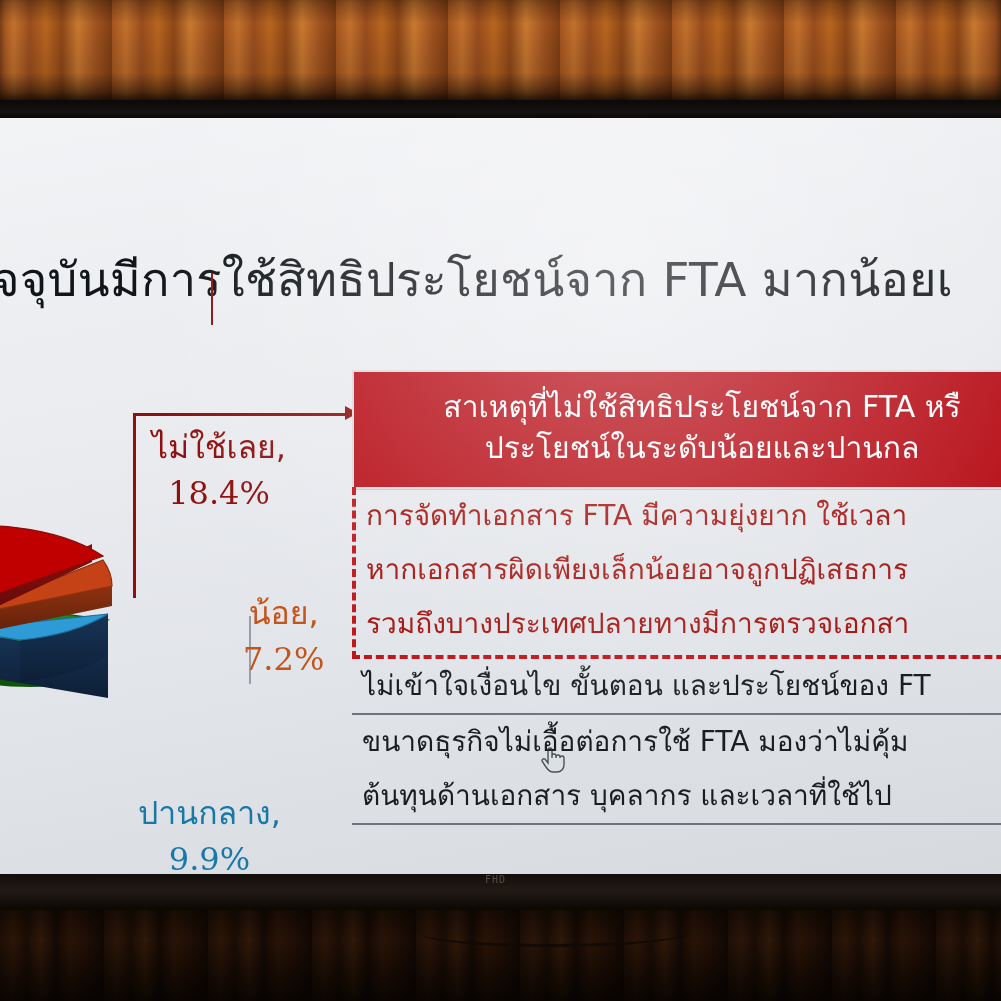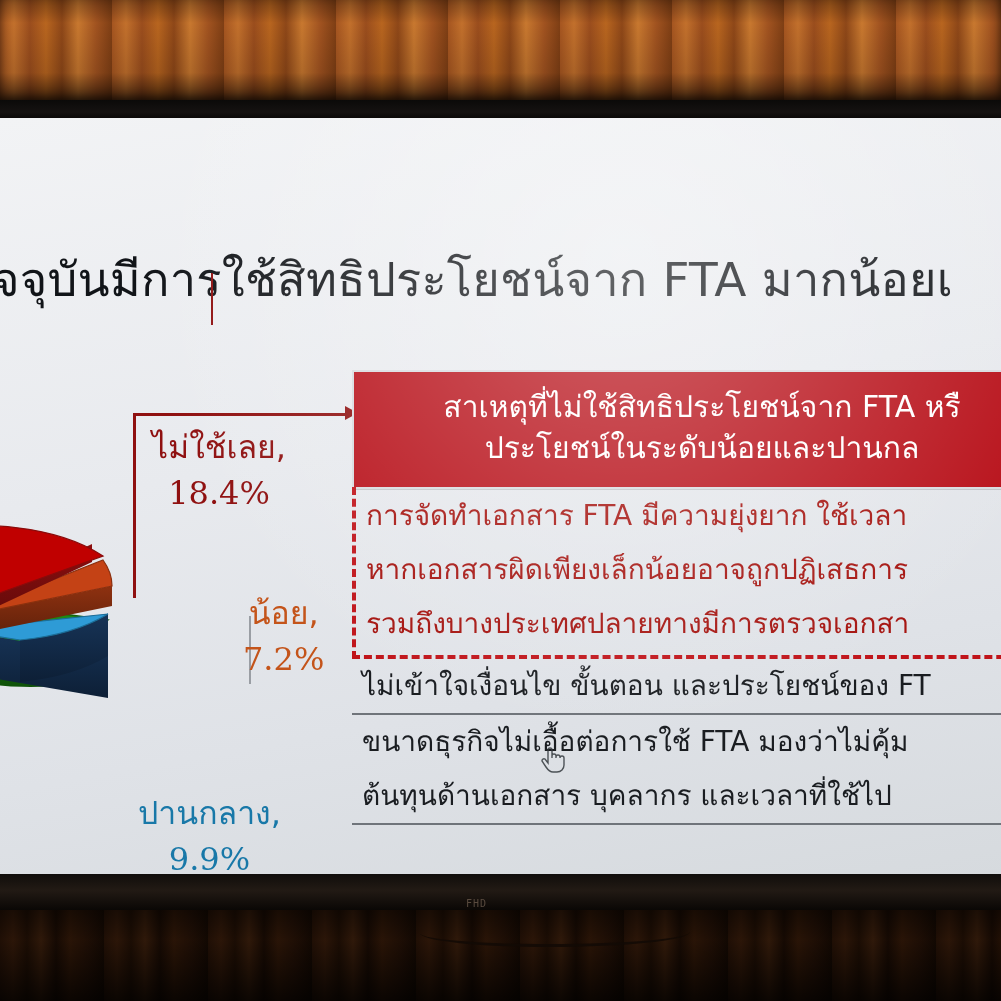--- a/index.html
+++ b/index.html
@@ -40,24 +40,24 @@
   
   .bezel-top{
     position:absolute;left:0;top:100px;width:1001px;height:22px;
     background:linear-gradient(180deg,#0b0a09,#151211 55%,#040303);
   }
   .bezel-bottom{
     position:absolute;left:0;top:874px;width:1001px;height:36px;
     background:linear-gradient(180deg,#100d0b,#221a14 45%,#0a0705);
   }
   .bezel-logo{
-    position:absolute;left:466px;top:898px;width:40px;height:13px;
+    position:absolute;left:466px;top:874px;width:40px;height:13px;
     color:#6b5a4c;font-size:10px;letter-spacing:1px;
     font-family:"DejaVu Sans Mono","Liberation Mono",monospace;
-    text-align:left;opacity:.8;
+    text-align:right;opacity:.8;
   }
   .bezel-cable{
     position:absolute;left:420px;top:918px;width:270px;height:26px;
     border-bottom:3px solid #120a05;border-radius:0 0 60% 55%;
     opacity:.85;
   }
 
   
   #slide{
     position:absolute;left:0;top:118px;width:1001px;height:760px;

